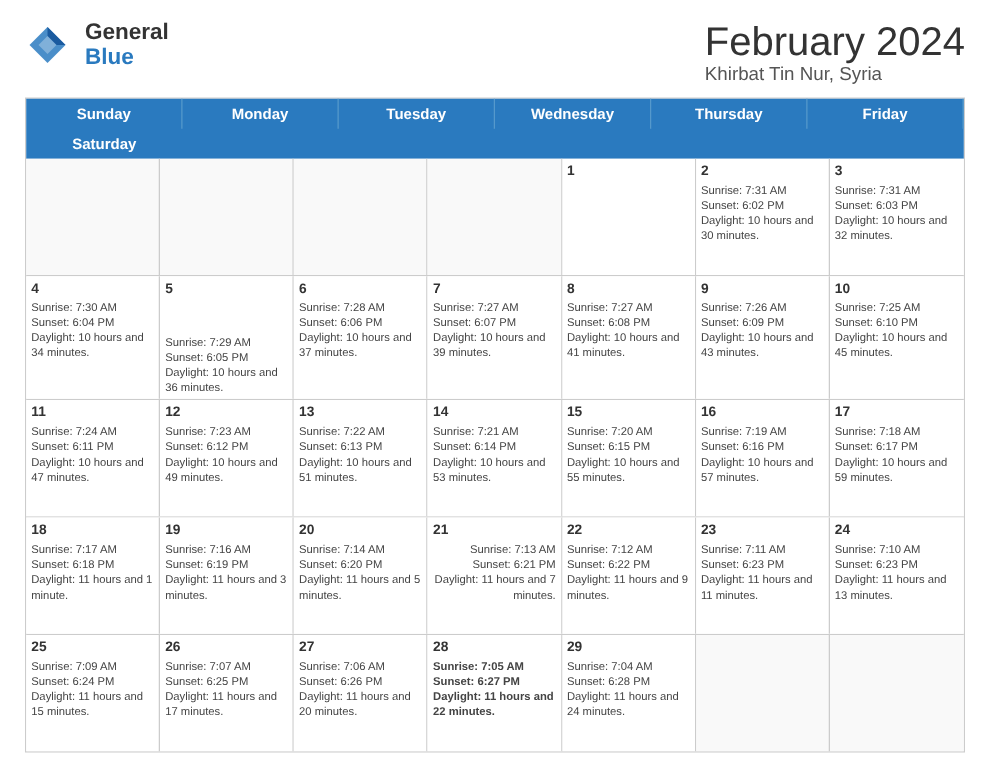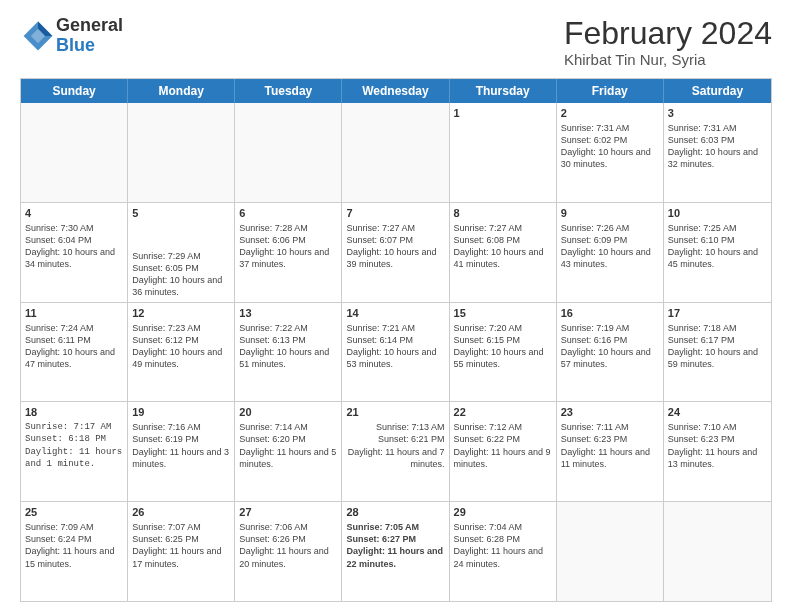--- a/index.html
+++ b/index.html
@@ -19,21 +19,21 @@
     }
     .header {
       display: flex;
       justify-content: space-between;
       align-items: flex-start;
       margin-bottom: 10px;
     }
     .logo {
       display: flex;
       align-items: center;
-      gap: 0;
+      gap: 12px;
     }
     .logo-text {
       display: flex;
       flex-direction: column;
       line-height: 1.1;
     }
     .logo-general {
       font-size: 18px;
       font-weight: bold;
       color: #333;
@@ -62,21 +62,21 @@
       color: #555;
     }
     .calendar {
       flex: 1;
       display: flex;
       flex-direction: column;
       border: 1px solid #ccc;
     }
     .calendar-header {
       display: grid;
-      grid-template-columns: repeat(7, 1fr);
+      grid-template-columns: repeat(6, 1fr);
       background: #2a7abf;
     }
     .calendar-header .day-name {
       color: #fff;
       font-size: 12px;
       font-weight: bold;
       text-align: center;
       padding: 5px 2px;
       border-right: 1px solid #5599cc;
     }
@@ -255,21 +255,21 @@
           <div class="calendar-cell">
             <span class="day-num">17</span>
             <div class="cell-info" style="white-space: pre-line;">Sunrise: 7:18 AM
 Sunset: 6:17 PM
 Daylight: 10 hours and 59 minutes.</div>
           </div>
         </div>
         <div class="calendar-row">
           <div class="calendar-cell">
             <span class="day-num">18</span>
-            <div class="cell-info" style="white-space: pre-line; font-family: Liberation Mono, monospace;">Sunrise: 7:17 AM
+            <div class="cell-info" style="white-space: pre-line;">Sunrise: 7:17 AM
 Sunset: 6:18 PM
 Daylight: 11 hours and 1 minute.</div>
           </div>
           <div class="calendar-cell">
             <span class="day-num">19</span>
             <div class="cell-info" style="white-space: pre-line;">Sunrise: 7:16 AM
 Sunset: 6:19 PM
 Daylight: 11 hours and 3 minutes.</div>
           </div>
           <div class="calendar-cell">

